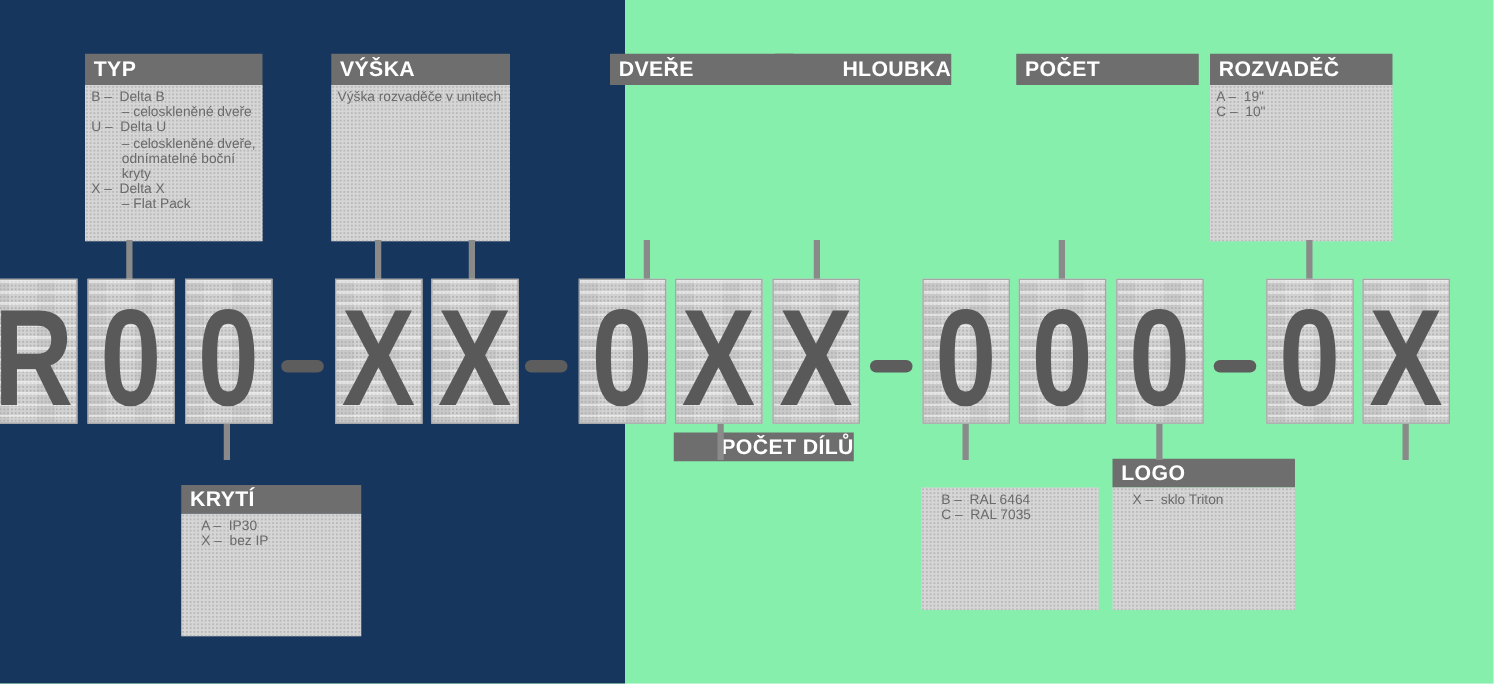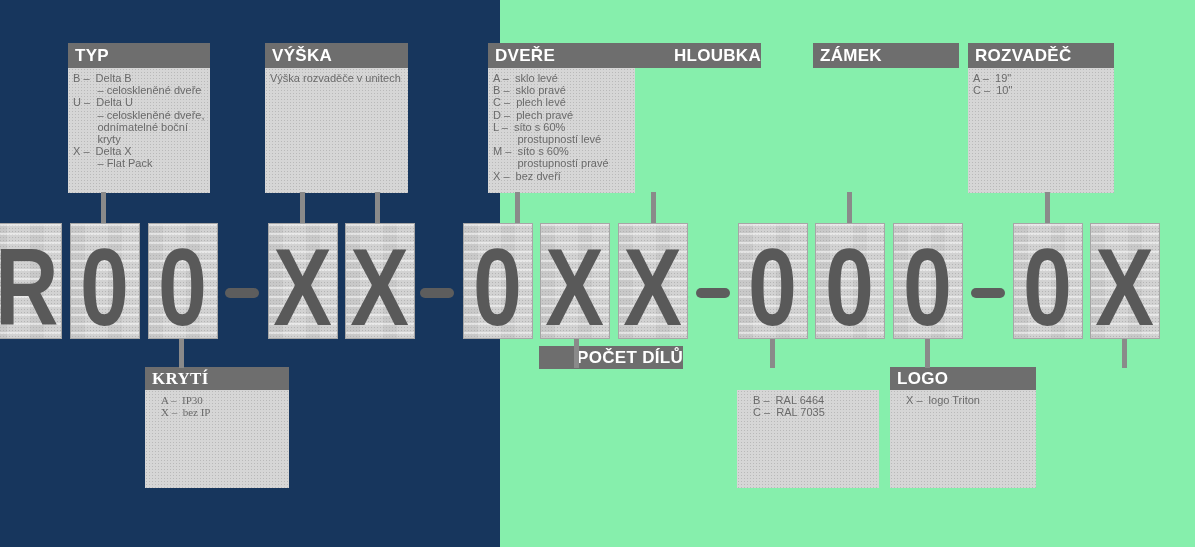--- a/index.html
+++ b/index.html
@@ -78,21 +78,21 @@
   .vline.bot { top: 339px; height: 29px; }
 
   
   #box-typ      { left: 68px;   top: 43px;  width: 142px; height: 150px; }
   #box-vyska    { left: 265px;  top: 43px;  width: 143px; height: 150px; }
   #box-dvere    { left: 488px;  top: 43px;  width: 147px; height: 150px; }
   #box-hloubka  { left: 620px;  top: 43px;  width: 141px; height: 150px; text-align: right; }
   #box-zamek    { left: 813px;  top: 43px;  width: 146px; height: 150px; }
   #box-rozvadec { left: 968px; top: 43px;  width: 146px; height: 150px; }
 
-  #box-kryti    { left: 145px;  top: 367px; width: 144px; height: 121px; font-family: Liberation Serif, serif; }
+  #box-kryti    { left: 145px;  top: 388px; width: 144px; height: 121px; }
   #box-pocet    { left: 539px;  top: 346px; width: 144px; height: 121px; text-align: right; }
   #box-barva    { left: 737px;  top: 367px; width: 142px; height: 121px; }
   #box-logo     { left: 890px;  top: 367px; width: 146px; height: 121px; }
   #box-cislo    { left: 1090px; top: 367px; width: 79px;  height: 121px; }
 
   #cell-0  { left: -8px; }
   #cell-1  { left: 70px; }
   #cell-2  { left: 148px; }
   #cell-3  { left: 268px; }
   #cell-4  { left: 345px; }
@@ -140,35 +140,26 @@
         kryty
 X –  Delta X
         – Flat Pack</div>
   </div>
   <div class="box" id="box-vyska">
     <div class="hd">VÝŠKA</div>
     <div class="bd tex">Výška rozvaděče v unitech</div>
   </div>
   <div class="box" id="box-dvere">
     <div class="hd">DVEŘE</div>
-    <div class="bd tex">A –  sklo levé
-B –  sklo pravé
-C –  plech levé
-D –  plech pravé
-L –  síto s 60%
-        prostupností levé
-M –  síto s 60%
-        prostupností pravé
-X –  bez dveří</div>
   </div>
   <div class="box" id="box-hloubka">
     <div class="hd">HLOUBKA</div>
   </div>
   <div class="box" id="box-zamek">
-    <div class="hd">ZÁMEK</div>
+    <div class="hd">POČET</div>
   </div>
   <div class="box" id="box-rozvadec">
     <div class="hd">ROZVADĚČ</div>
     <div class="bd tex">A –  19"
 C –  10"</div>
   </div>
 
   <div class="box bottom" id="box-kryti">
     <div class="hd">KRYTÍ</div>
     <div class="bd tex">A –  IP30
@@ -176,21 +167,21 @@
   </div>
   <div class="box bottom" id="box-pocet">
     <div class="hd">POČET DÍLŮ</div>
   </div>
   <div class="box bottom" id="box-barva">
     <div class="bd tex">B –  RAL 6464
 C –  RAL 7035</div>
   </div>
   <div class="box bottom" id="box-logo">
     <div class="hd">LOGO</div>
-    <div class="bd tex">X –  logo Triton</div>
+    <div class="bd tex">X –  sklo Triton</div>
   </div>
 
   <div class="vline top" id="ln-typ"></div>
   <div class="vline top" id="ln-vyska-1"></div>
   <div class="vline top" id="ln-vyska-2"></div>
   <div class="vline top" id="ln-dvere"></div>
   <div class="vline top" id="ln-hloubka"></div>
   <div class="vline top" id="ln-zamek"></div>
   <div class="vline top" id="ln-rozvadec"></div>
 

